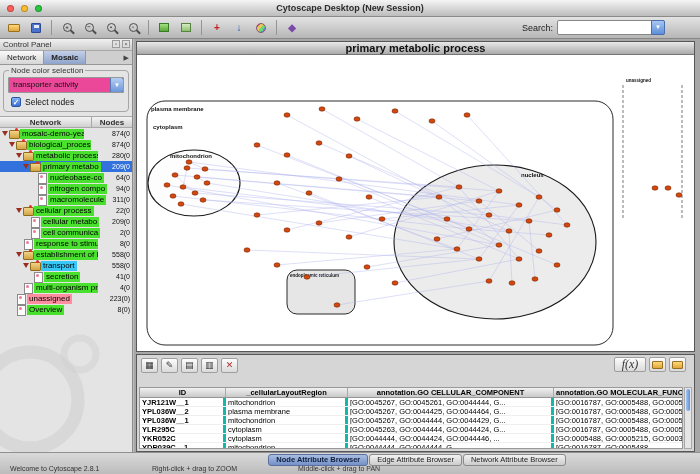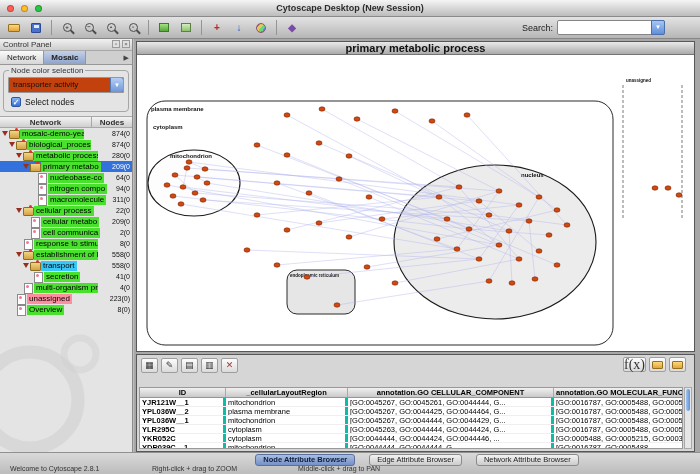--- a/index.html
+++ b/index.html
@@ -44,21 +44,21 @@
     font-size:8px;font-weight:normal;color:#333;padding:1px 3px;position:relative}
   .cp-btns{position:absolute;right:2px;top:1px;display:flex;gap:2px}
   .cp-btn{width:8px;height:8px;border:1px solid #9a9a9a;background:#e0e0e0;font-size:6px;line-height:6px;text-align:center;color:#555}
   .cp-tabs{height:14px;display:flex;align-items:stretch;background:#cfcfcf;border-bottom:1px solid #979797}
   .cp-tabwrap{display:flex}
   .cp-tab{font-size:8px;padding:2px 7px 0;border-right:1px solid #979797;background:linear-gradient(#fafafa,#d6d6d6);color:#222}
   .cp-tab.sel{background:linear-gradient(#c3d0e9,#8fa4cb);font-weight:bold}
   .cp-tab-arrow{margin-left:auto;font-size:7px;line-height:14px;padding:0 3px;color:#444}
   .ncs{position:absolute;left:3px;right:3px;top:31px;height:42px;border:1px solid #a6a6a6;border-radius:4px}
   .ncs-title{position:absolute;top:-5px;left:5px;background:#e4e4e4;font-size:8px;padding:0 2px;color:#333}
-  .combo{position:absolute;left:4px;right:4px;top:6px;height:16px;background:#c2410c;border:1px solid #979797;
+  .combo{position:absolute;left:4px;right:4px;top:6px;height:16px;background:#ec4899;border:1px solid #979797;
     border-radius:1px;font-size:8px;line-height:14px;padding-left:4px;color:#111;white-space:nowrap;overflow:hidden}
   .combo .cap{position:absolute;right:-1px;top:-1px;width:14px;height:16px;border-radius:0 3px 3px 0;
     background:linear-gradient(#b6cff4,#6d96da);border:1px solid #5578b0;color:#fff;font-size:6px;line-height:15px;text-align:center}
   .chk-row{position:absolute;left:7px;top:26px;display:flex;align-items:center;gap:4px;font-size:8.5px;color:#111}
   .chk{width:10px;height:10px;border-radius:2px;background:linear-gradient(#85b5f0,#3a6fd0);
     border:1px solid #2c55a8;color:#fff;font-size:8px;line-height:9px;text-align:center;font-weight:bold}
   .tree-head{position:absolute;top:77px;left:0;right:0;height:12px;display:flex;
     background:linear-gradient(#f4f4f4,#cfcfcf);border-top:1px solid #a8a8a8;border-bottom:1px solid #a8a8a8;
     font-size:8px;font-weight:bold;color:#333}
   .th-net{flex:1;text-align:center;border-right:1px solid #a8a8a8;line-height:11px}
@@ -88,39 +88,39 @@
     font-size:11px;font-weight:bold;text-align:center;color:#111;line-height:13px}
   .nf-canvas{position:absolute;top:13px;left:0;right:0;bottom:0;background:#fff;overflow:hidden}
 
   
   .datapanel{position:absolute;left:2px;top:315px;width:559px;bottom:0;border:1px solid #575757;background:#d6d6d6}
   .dp-head{height:11px;background:linear-gradient(#ededed,#bcbcbc);border-bottom:1px solid #969696;
     font-size:8px;font-weight:bold;color:#333;padding:0 4px;line-height:10px;position:relative}
   .dp-tools{height:20px;display:flex;align-items:center;gap:3px;padding:0 4px;position:relative}
   .dbtn{width:17px;height:15px;border:1px solid #9e9e9e;border-radius:2px;
     background:linear-gradient(#fdfdfd,#dadada);display:flex;align-items:center;justify-content:center;font-size:9px;color:#333}
-  .dbtn.flat{font-family:"Liberation Serif",serif;font-size:14px;width:23px}
+  .dbtn.flat{font-style:italic;font-family:"Liberation Serif",serif;font-size:12px;width:32px}
   .g-folder{width:11px;height:8px;background:linear-gradient(#ffd77a,#e0a838);border:1px solid #97701f;border-radius:1px}
   .dp-right{position:absolute;right:8px;top:2px;display:flex;gap:3px}
   .dp-table{position:absolute;left:2px;right:11px;top:32px;bottom:2px;background:#fff;border:1px solid #999;
     overflow:hidden;font-size:7.5px}
   .dt-head{display:flex;height:10px;background:linear-gradient(#f1f1f1,#c9c9c9);border-bottom:1px solid #969696;font-weight:bold}
   .dt-head .dt-cell{text-align:center;border-right:1px solid #a9a9a9}
   .dt-cell{overflow:hidden;white-space:nowrap;padding:0 2px;line-height:9px;flex:0 0 auto}
   .dt-row{display:flex;height:9px;border-bottom:1px solid #efefef}
   .dt-row .dt-cell{border-right:3px solid #14b8a6}
   .idcell{font-weight:bold}
   .dp-scroll{position:absolute;right:2px;top:32px;width:8px;bottom:2px;background:#e6e6e6;border:1px solid #a8a8a8}
   .dp-thumb{position:absolute;top:1px;left:1px;right:1px;height:22px;border-radius:3px;
     background:linear-gradient(90deg,#a2c6f2,#5f8fd8)}
 
   
   .bottombar{position:absolute;left:0;right:0;bottom:0;height:22px;
     background:linear-gradient(#d9d9d9,#bcbcbc);border-top:1px solid #909090}
-  .browser-tabs{position:absolute;top:1px;left:134px;right:0;height:12px;display:flex;justify-content:center;gap:14px}
+  .browser-tabs{position:absolute;top:1px;left:134px;right:0;height:12px;display:flex;justify-content:center;gap:1px}
   .btab{font-size:7.5px;line-height:10px;padding:0 7px;border:1px solid #8a8a8a;border-radius:3px;
     background:linear-gradient(#f2f2f2,#cccccc);color:#222}
   .btab.sel{background:linear-gradient(#a9bde0,#7490c8);border-color:#5a6f9e;font-weight:bold;color:#0e1f3e}
   .statusbar{position:absolute;bottom:0;left:0;right:0;height:9px;font-size:7px;color:#333}
   .statusbar span{position:absolute;top:0;line-height:8px}
   .statusbar span:nth-child(1){left:10px}
   .statusbar span:nth-child(2){left:152px}
   .statusbar span:nth-child(3){left:298px}
 </style>
 </head>

